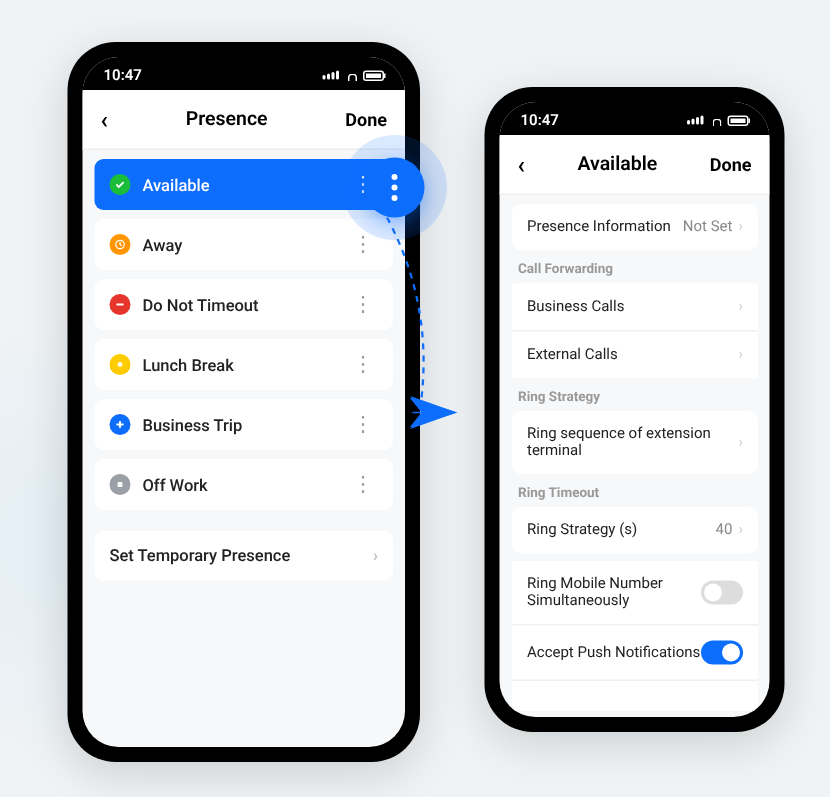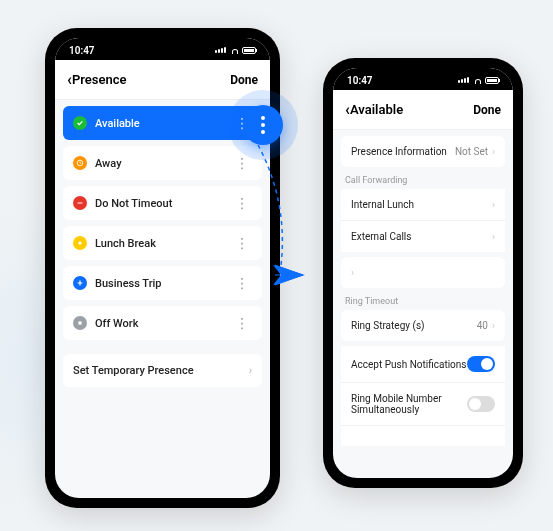--- a/index.html
+++ b/index.html
@@ -64,21 +64,21 @@
   background: #fff;
   display: flex;
   align-items: center;
   justify-content: space-between;
   padding: 10px 12px;
   font-size: 13px;
   font-weight: 600;
   border-bottom: 1px solid #eee;
 }
 .nav-back { font-size: 16px; cursor: pointer; }
-.nav-title { flex: 1; }
+.nav-title { flex: 1; text-align: center; }
 .nav-done { font-size: 12px; font-weight: 700; cursor: pointer; }
 .content { flex:1; overflow-y:auto; padding: 6px 8px; }
 .content::-webkit-scrollbar { display:none; }
 .presence-item {
   background: #fff;
   border-radius: 6px;
   margin-bottom: 6px;
   padding: 10px 10px;
   display: flex;
   align-items: center;
@@ -86,21 +86,21 @@
   font-weight: 500;
   color: #222;
   position: relative;
 }
 .presence-item.selected { background: #0d6efd; color: #fff; }
 .pres-icon { width: 14px; height: 14px; border-radius: 50%; margin-right: 8px; flex-shrink:0; display:flex; align-items:center; justify-content:center; }
 .pres-icon svg { width: 8px; height: 8px; }
 .dots-btn { margin-left: auto; color: #999; font-size: 14px; line-height: 1; letter-spacing: -1px; padding: 0 4px; cursor:pointer; }
 .presence-item.selected .dots-btn { color: #fff; }
 .chev { margin-left: auto; color: #bbb; font-size: 11px; }
-.section-label { font-size: 9px; color: #999; margin: 8px 4px 4px; font-weight: 400; }
+.section-label { font-size: 9px; color: #999; margin: 8px 4px 4px; font-weight: 700; }
 .setting-row {
   background: #fff;
   border-radius: 6px;
   margin-bottom: 5px;
   padding: 10px 10px;
   display: flex;
   align-items: center;
   font-size: 10px;
   color: #222;
 }
@@ -262,48 +262,50 @@
 
       <div class="setting-row">
         <span class="setting-label">Presence Information</span>
         <span class="setting-value">Not Set</span>
         <span class="setting-chev">›</span>
       </div>
 
       <div class="section-label">Call Forwarding</div>
       <div class="group">
         <div class="setting-row">
-          <span class="setting-label">Internal Lunch</span>
+          <span class="setting-label">Business Calls</span>
           <span class="setting-chev">›</span>
         </div>
         <div class="setting-row">
           <span class="setting-label">External Calls</span>
           <span class="setting-chev">›</span>
         </div>
       </div>
 
+      <div class="section-label">Ring Strategy</div>
       <div class="setting-row">
+        <span class="setting-label">Ring sequence of extension terminal</span>
         <span class="setting-chev">›</span>
       </div>
 
       <div class="section-label">Ring Timeout</div>
       <div class="setting-row">
         <span class="setting-label">Ring Strategy (s)</span>
         <span class="setting-value">40</span>
         <span class="setting-chev">›</span>
       </div>
 
       <div class="group">
         <div class="setting-row">
+          <span class="setting-label">Ring Mobile Number Simultaneously</span>
+          <span class="toggle off"></span>
+        </div>
+        <div class="setting-row">
           <span class="setting-label">Accept Push Notifications</span>
           <span class="toggle on"></span>
-        </div>
-        <div class="setting-row">
-          <span class="setting-label">Ring Mobile Number Simultaneously</span>
-          <span class="toggle off"></span>
         </div>
         <div class="setting-row">
           
           
           
         </div>
       </div>
 
     </div>
   </div>

